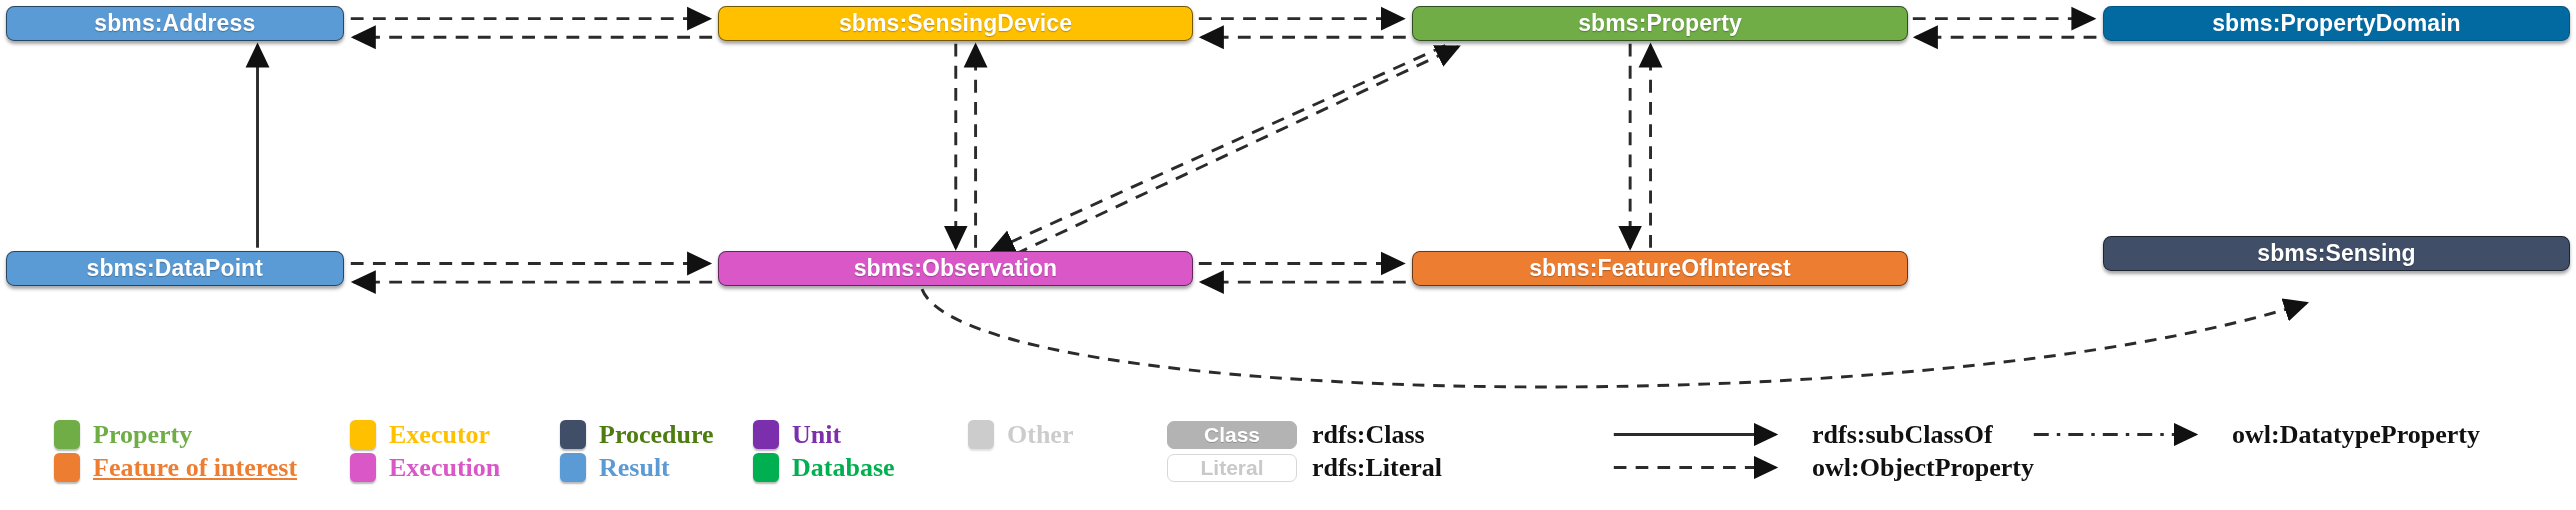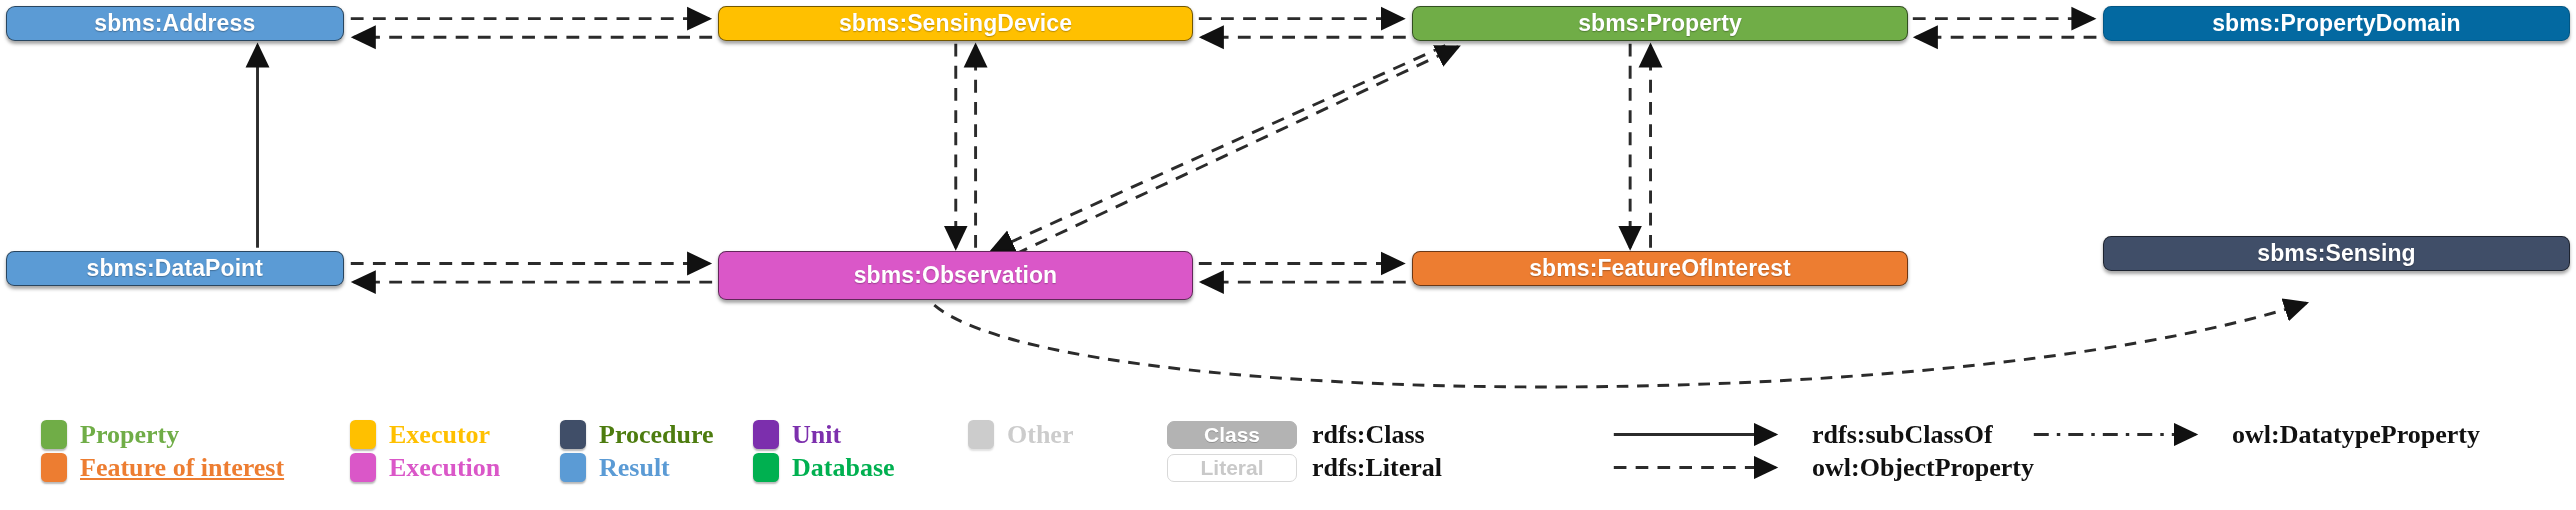--- a/index.html
+++ b/index.html
@@ -106,39 +106,39 @@
       <path d="M2795,75 L2795,425" stroke-dasharray="22,16"></path>
       <path d="M2830,425 L2830,78" stroke-dasharray="22,16"></path>
 
       <path d="M2478,78 L1700,430" stroke-dasharray="22,16"></path>
       <path d="M1706,452 L2500,80" stroke-dasharray="22,16"></path>
 
       <path d="M1580,496 C1660,700 3300,730 3955,520" stroke-dasharray="20,15"></path>
     </g>
   </svg>
 
-  <div class="node" style="left:5.8px;top:5.8px;width:338px;height:35px;background:#5b9bd5;border-radius:9px;">sbms:Address</div>
+  <div class="node" style="left:5.8px;top:5.8px;width:338px;height:35px;background:#5b9bd5;">sbms:Address</div>
 
   <div class="node" style="left:718px;top:5.8px;width:475px;height:35px;background:#ffc000;">sbms:SensingDevice</div>
 
   <div class="node" style="left:1412px;top:5.8px;width:496px;height:35px;background:#70ad47;">sbms:Property</div>
 
   <div class="node greyish" style="left:2103px;top:5.8px;width:467px;height:35px;background:#0369a1;">sbms:PropertyDomain</div>
 
   <div class="node" style="left:5.8px;top:251px;width:338px;height:35px;background:#5b9bd5;">sbms:DataPoint</div>
 
-  <div class="node" style="left:718px;top:251px;width:475px;height:49px;background:#da57c8;">sbms:Observation</div>
+  <div class="node" style="left:718px;top:251px;width:475px;height:35px;background:#da57c8;">sbms:Observation</div>
 
   <div class="node" style="left:1412px;top:251px;width:496px;height:35px;background:#ed7d31;">sbms:FeatureOfInterest</div>
 
   <div class="node" style="left:2103px;top:236px;width:467px;height:35px;background:#404e68;">sbms:Sensing</div>
 
   <div id="legend">
 
-    <div class="lg-col" style="left:18px;padding-left:23px;">
+    <div class="lg-col" style="left:31px;padding-left:23px;">
       <div class="lg-row">
         <span class="swatch" style="background:#70ad47;"></span>
         <span class="lg-label" style="color:#70ad47;">Property</span>
       </div>
       <div class="lg-row">
         <span class="swatch" style="background:#ed7d31;"></span>
         <span class="lg-label" style="color:#ed7d31;text-decoration:underline;">Feature of interest</span>
       </div>
     </div>
 

